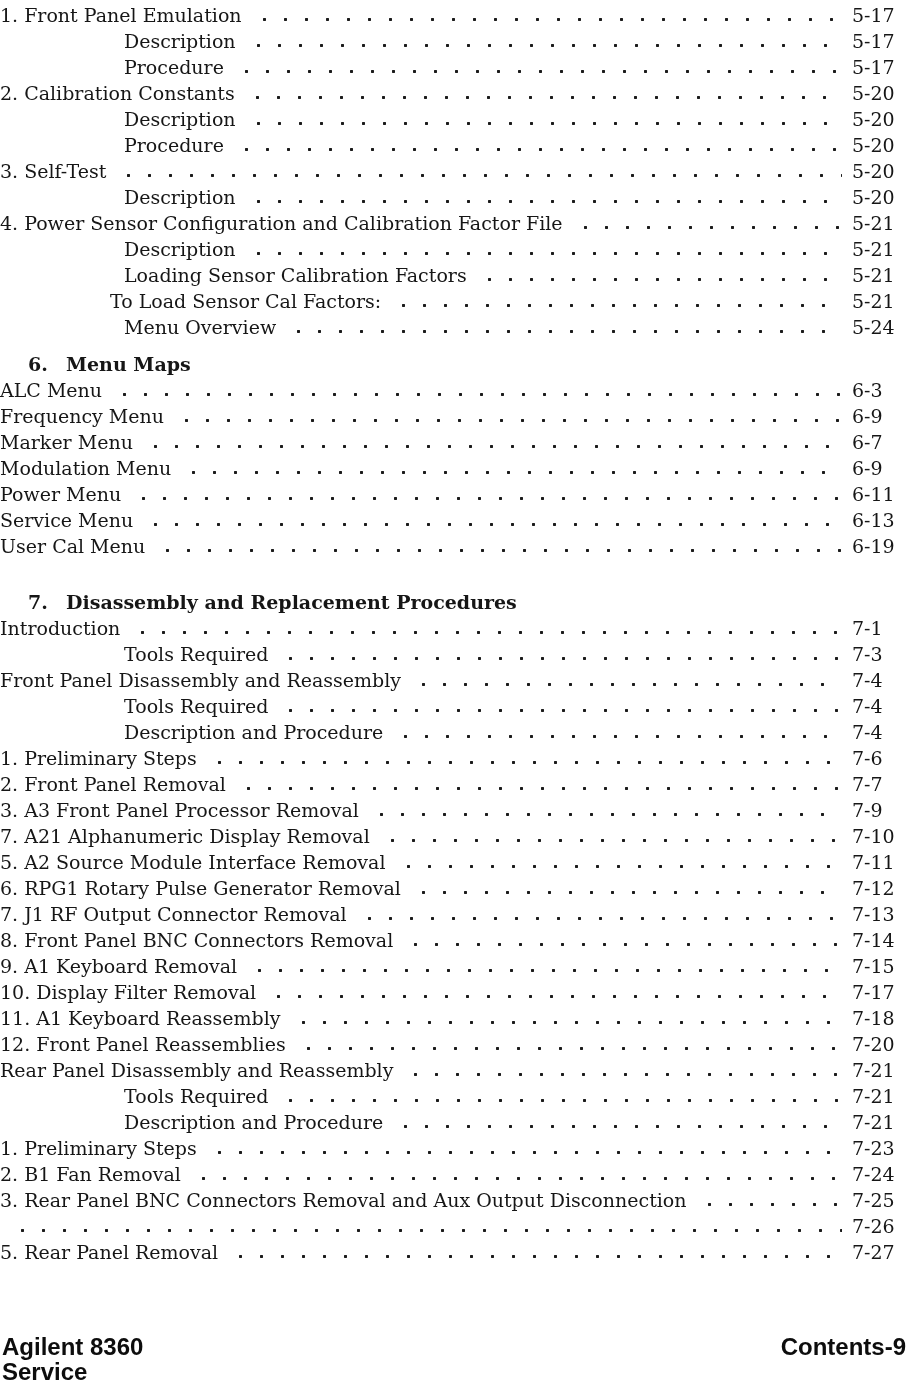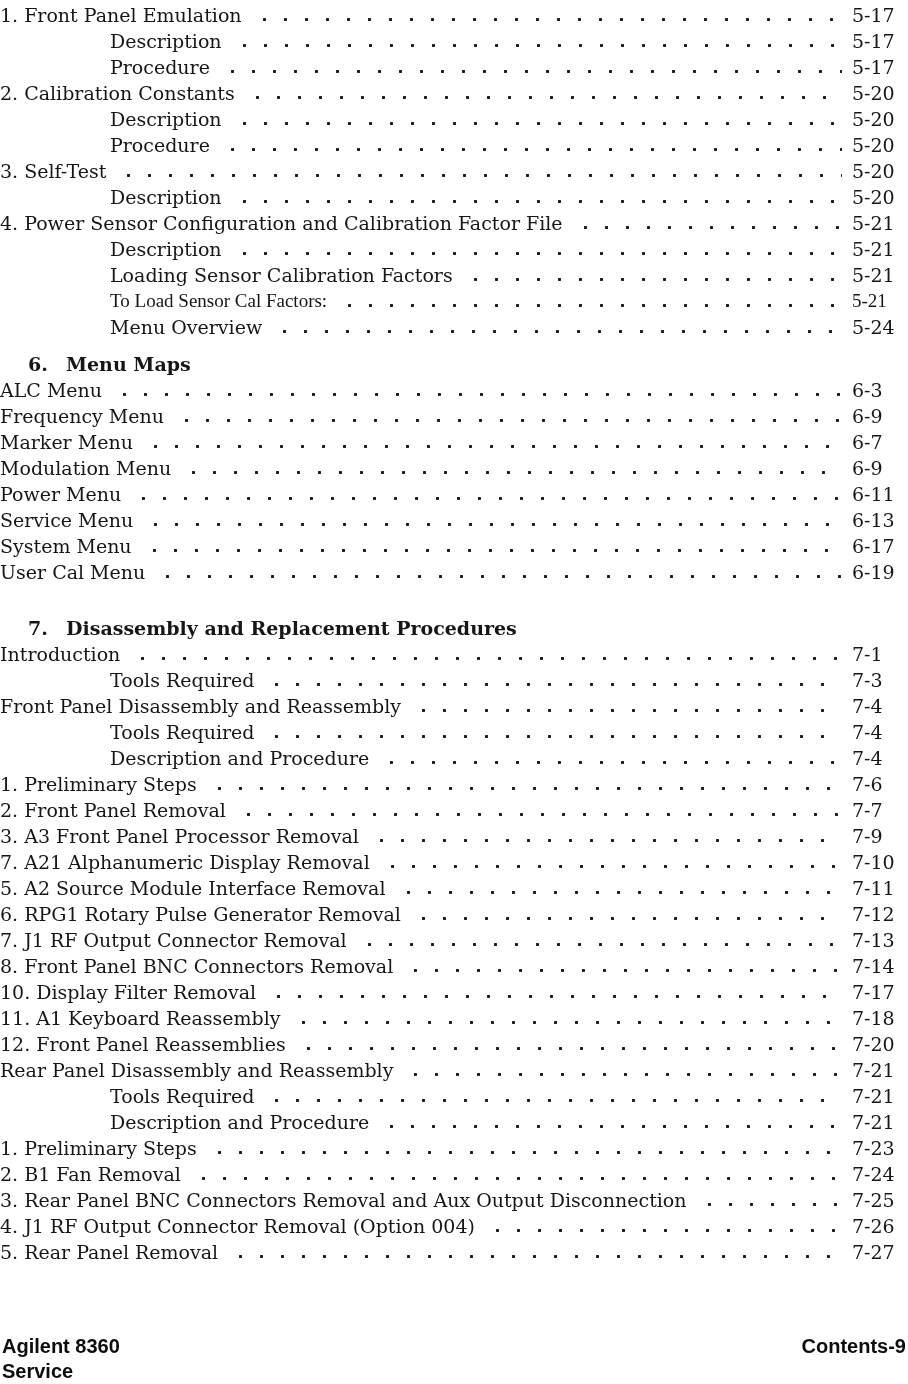--- a/index.html
+++ b/index.html
@@ -35,22 +35,22 @@
   }
   .chapter-title {
     white-space: nowrap;
   }
   .row {
     display: flex;
     font-size: 19px;
     line-height: 26px;
   }
   .lvl1 { }
-  .lvl2 { padding-left: 110px; }
-  .lvl3 { padding-left: 110px; font-family: Liberation Serif, serif; }
+  .lvl2 { padding-left: 81px; margin-left: 43px; }
+  .lvl3 { padding-left: 110px; }
   .label {
     white-space: nowrap;
     flex: 0 0 auto;
   }
   .leader {
     flex: 1 1 auto;
     align-self: flex-end;
     height: 3px;
     margin: 0 10px 7px 12px;
     min-width: 0;
@@ -68,21 +68,21 @@
   .footer {
     position: absolute;
     left: 2px;
     right: 2px;
     bottom: 0;
     display: flex;
     justify-content: space-between;
     align-items: flex-start;
     font-family: "Liberation Sans", sans-serif;
     font-weight: bold;
-    font-size: 20px;
+    font-size: 24px;
     line-height: 25px;
     color: #0d0d0d;
   }
   .footer-left { text-align: left; }
   .footer-right { text-align: right; }
 </style>
 </head>
 <body>
 
 <main class="toc" id="toc-root">
@@ -182,25 +182,20 @@
         <span class="label">Power Menu</span>
         <span class="leader"></span>
         <span class="pagenum">6-11</span>
       </div>
       <div class="row lvl1">
         <span class="label">Service Menu</span>
         <span class="leader"></span>
         <span class="pagenum">6-13</span>
       </div>
       <div class="row lvl1">
-        <span class="label">System Menu</span>
-        <span class="leader"></span>
-        <span class="pagenum">6-17</span>
-      </div>
-      <div class="row lvl1">
         <span class="label">User Cal Menu</span>
         <span class="leader"></span>
         <span class="pagenum">6-19</span>
       </div>
     </section>
     <section class="sec sec-2">
       <div class="chapter-head">
         <span class="chapter-num">7.</span>
         <span class="chapter-title">Disassembly and Replacement Procedures</span>
       </div>
@@ -263,20 +258,25 @@
         <span class="label">7. J1 RF Output Connector Removal</span>
         <span class="leader"></span>
         <span class="pagenum">7-13</span>
       </div>
       <div class="row lvl1">
         <span class="label">8. Front Panel BNC Connectors Removal</span>
         <span class="leader"></span>
         <span class="pagenum">7-14</span>
       </div>
       <div class="row lvl1">
+        <span class="label">9. A1 Keyboard Removal</span>
+        <span class="leader"></span>
+        <span class="pagenum">7-15</span>
+      </div>
+      <div class="row lvl1">
         <span class="label">10. Display Filter Removal</span>
         <span class="leader"></span>
         <span class="pagenum">7-17</span>
       </div>
       <div class="row lvl1">
         <span class="label">11. A1 Keyboard Reassembly</span>
         <span class="leader"></span>
         <span class="pagenum">7-18</span>
       </div>
       <div class="row lvl1">
@@ -308,21 +308,20 @@
         <span class="label">2. B1 Fan Removal</span>
         <span class="leader"></span>
         <span class="pagenum">7-24</span>
       </div>
       <div class="row lvl1">
         <span class="label">3. Rear Panel BNC Connectors Removal and Aux Output Disconnection</span>
         <span class="leader"></span>
         <span class="pagenum">7-25</span>
       </div>
       <div class="row lvl1">
-        <span class="label">4. J1 RF Output Connector Removal (Option 004)</span>
         <span class="leader"></span>
         <span class="pagenum">7-26</span>
       </div>
       <div class="row lvl1">
         <span class="label">5. Rear Panel Removal</span>
         <span class="leader"></span>
         <span class="pagenum">7-27</span>
       </div>
     </section>
   </main>

